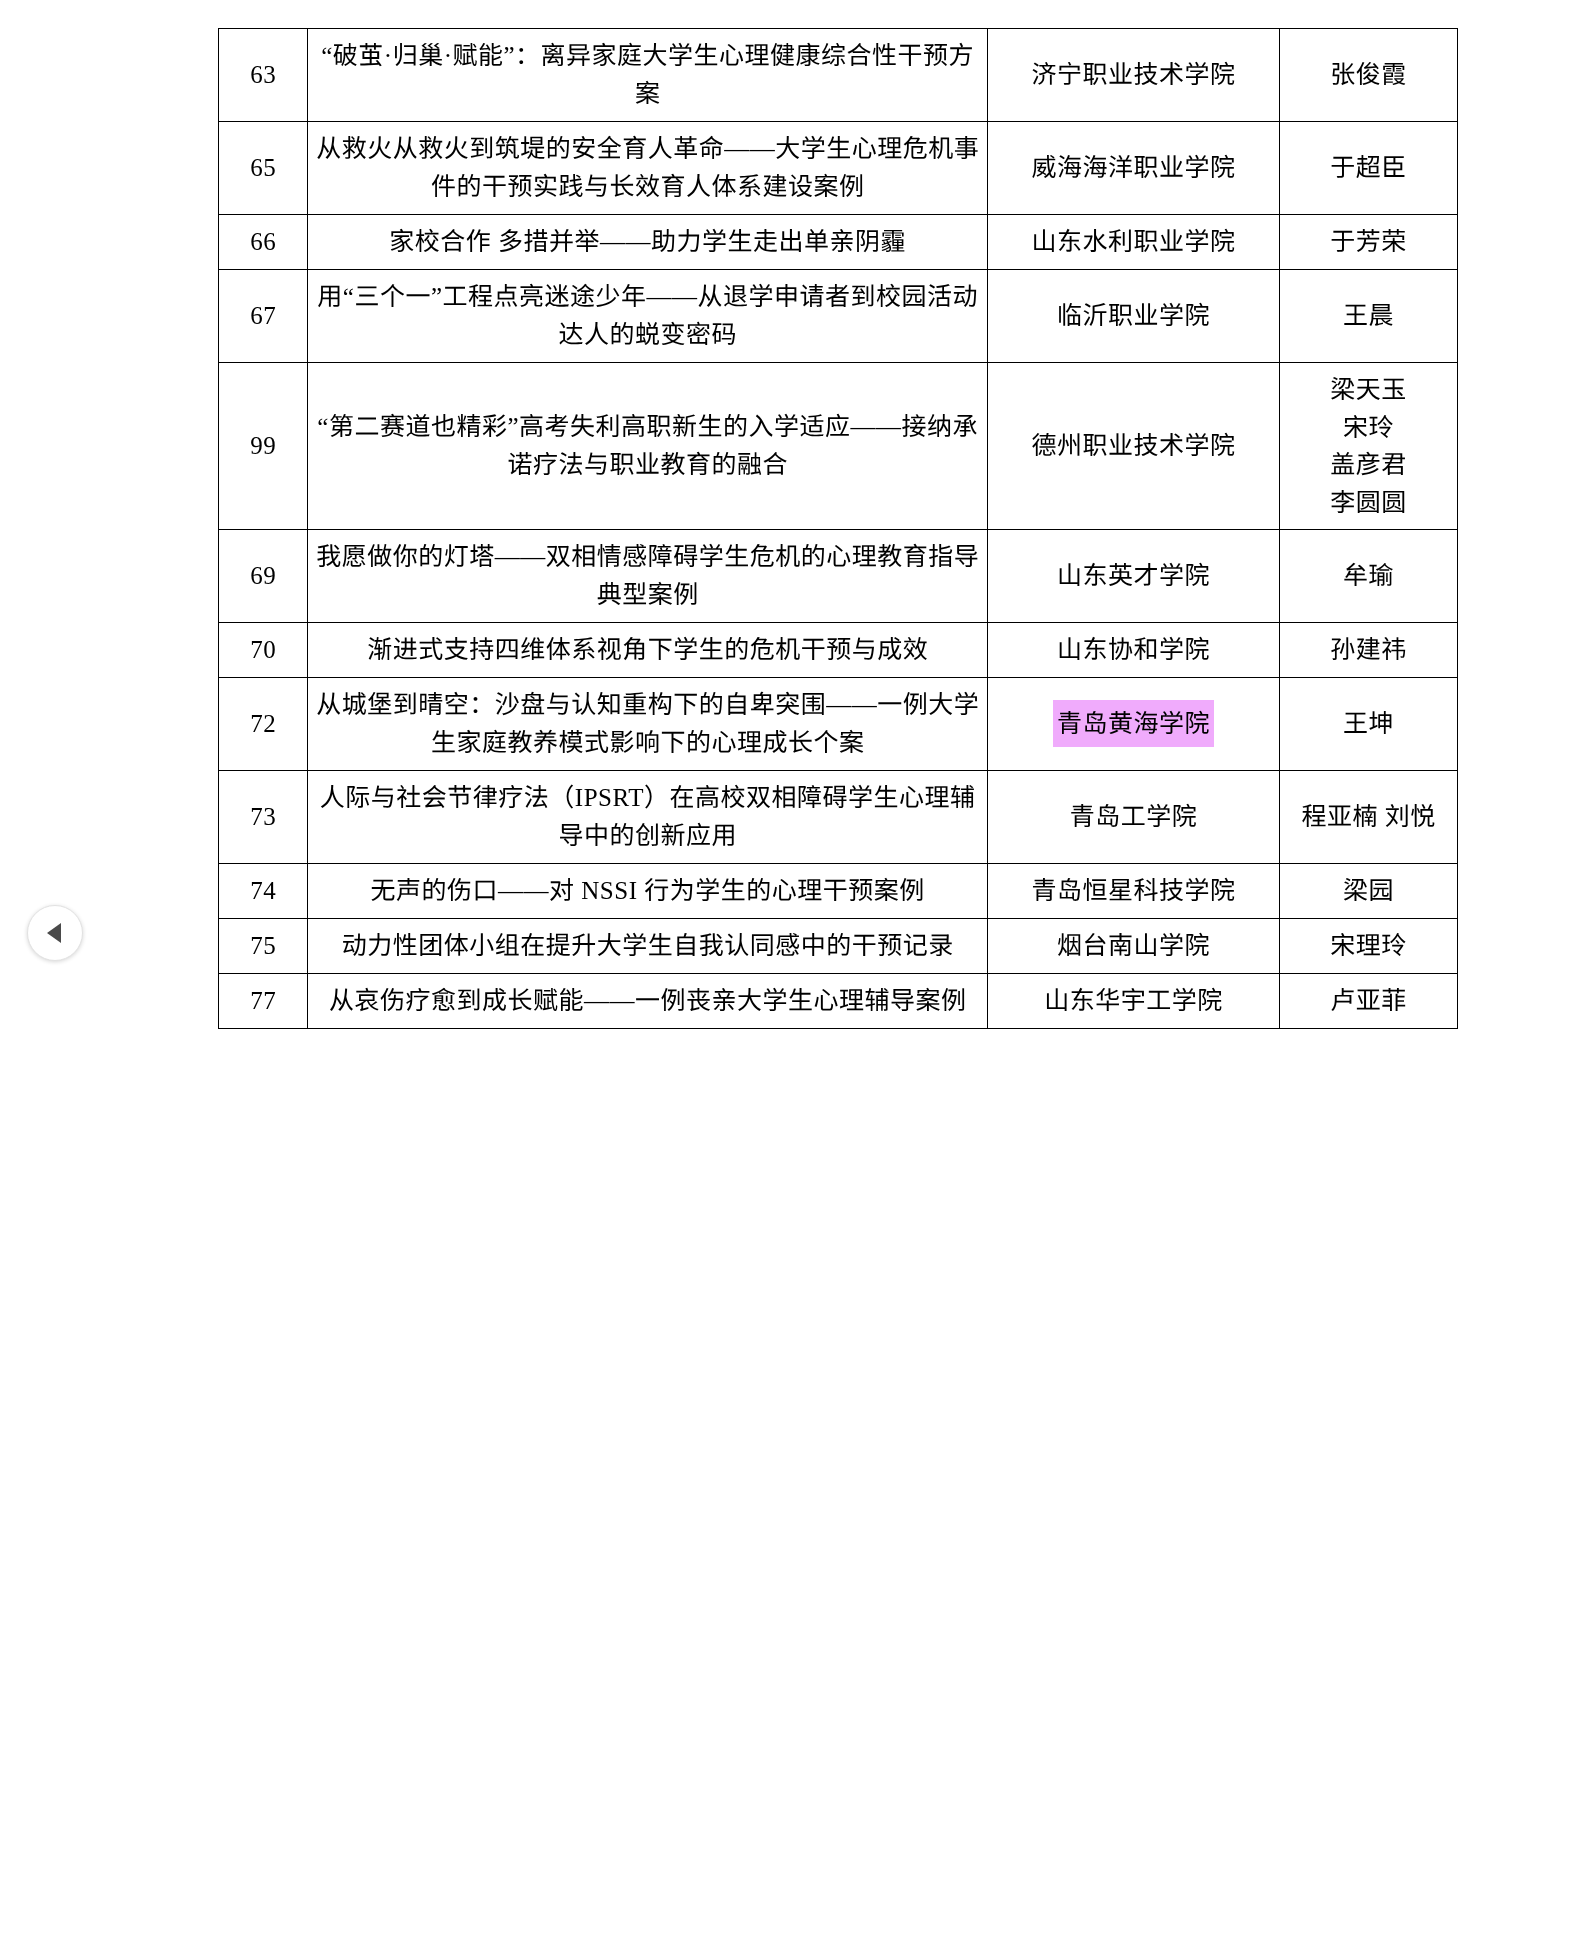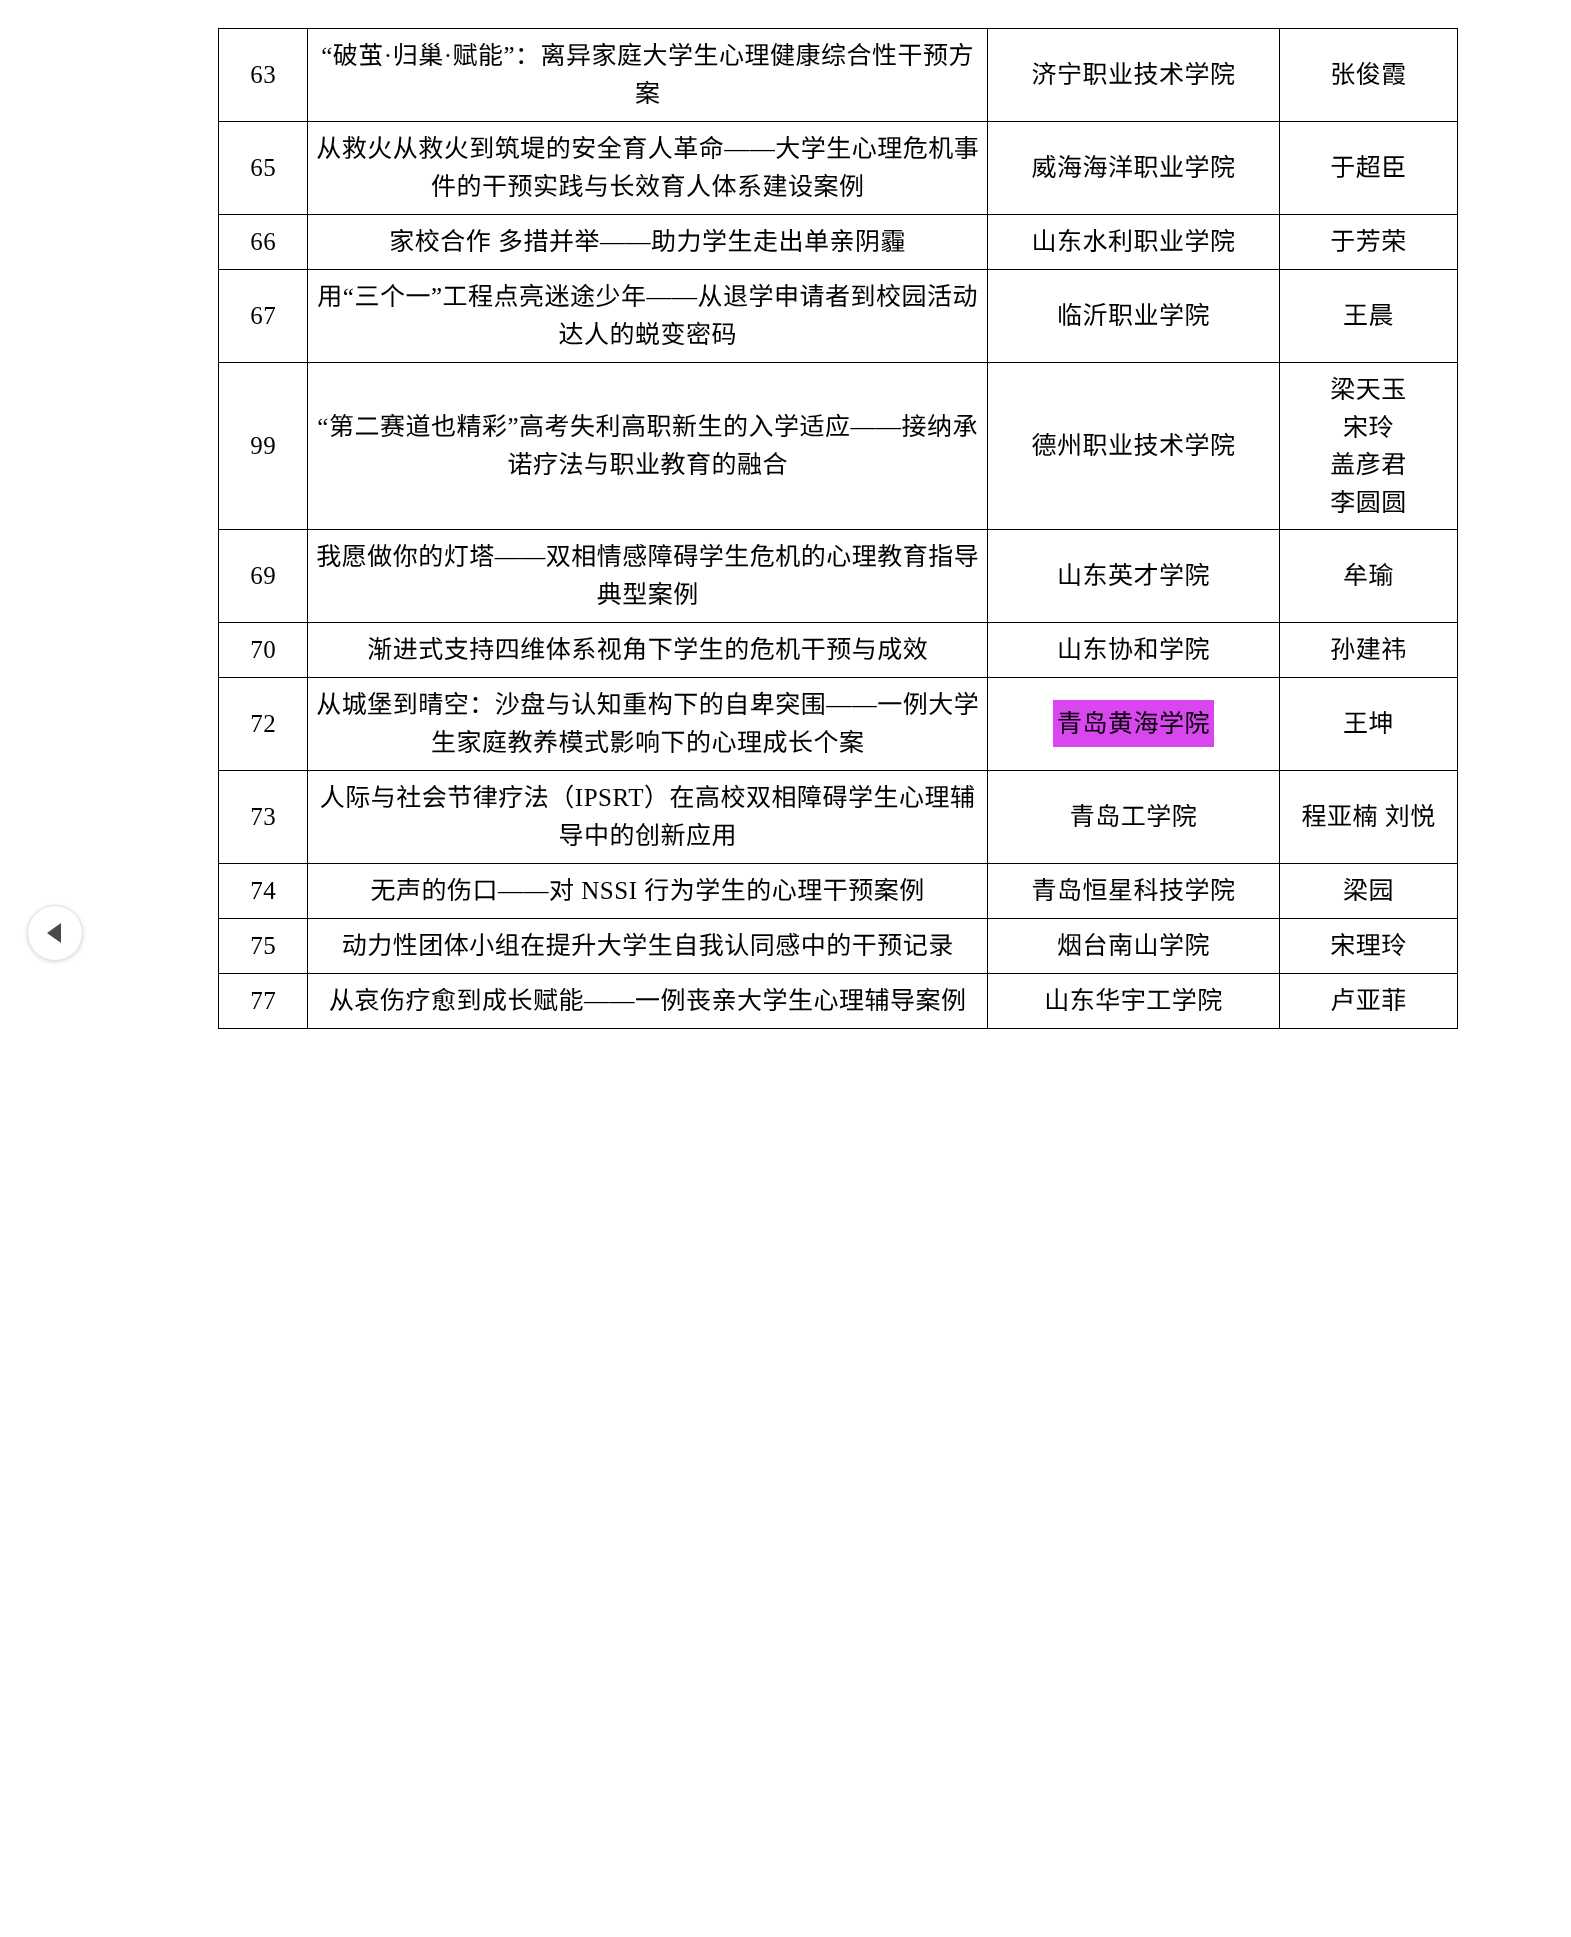--- a/index.html
+++ b/index.html
@@ -86,21 +86,21 @@
     border-top: 4px solid #e8191b;
     border-bottom: 4px solid #e8191b;
   }
   tr.row-highlight td:first-child {
     border-left: 4px solid #e8191b;
   }
   tr.row-highlight td:last-child {
     border-right: 4px solid #e8191b;
   }
   .hl-mark {
-    background: #d946ef;
+    background: #f0abfc;
     padding: 10px 4px;
   }
 </style>
 </head>
 <body>
 
 <div id="doc-page">
 
   <div id="prev-page-button">
     <span class="tri"></span>

